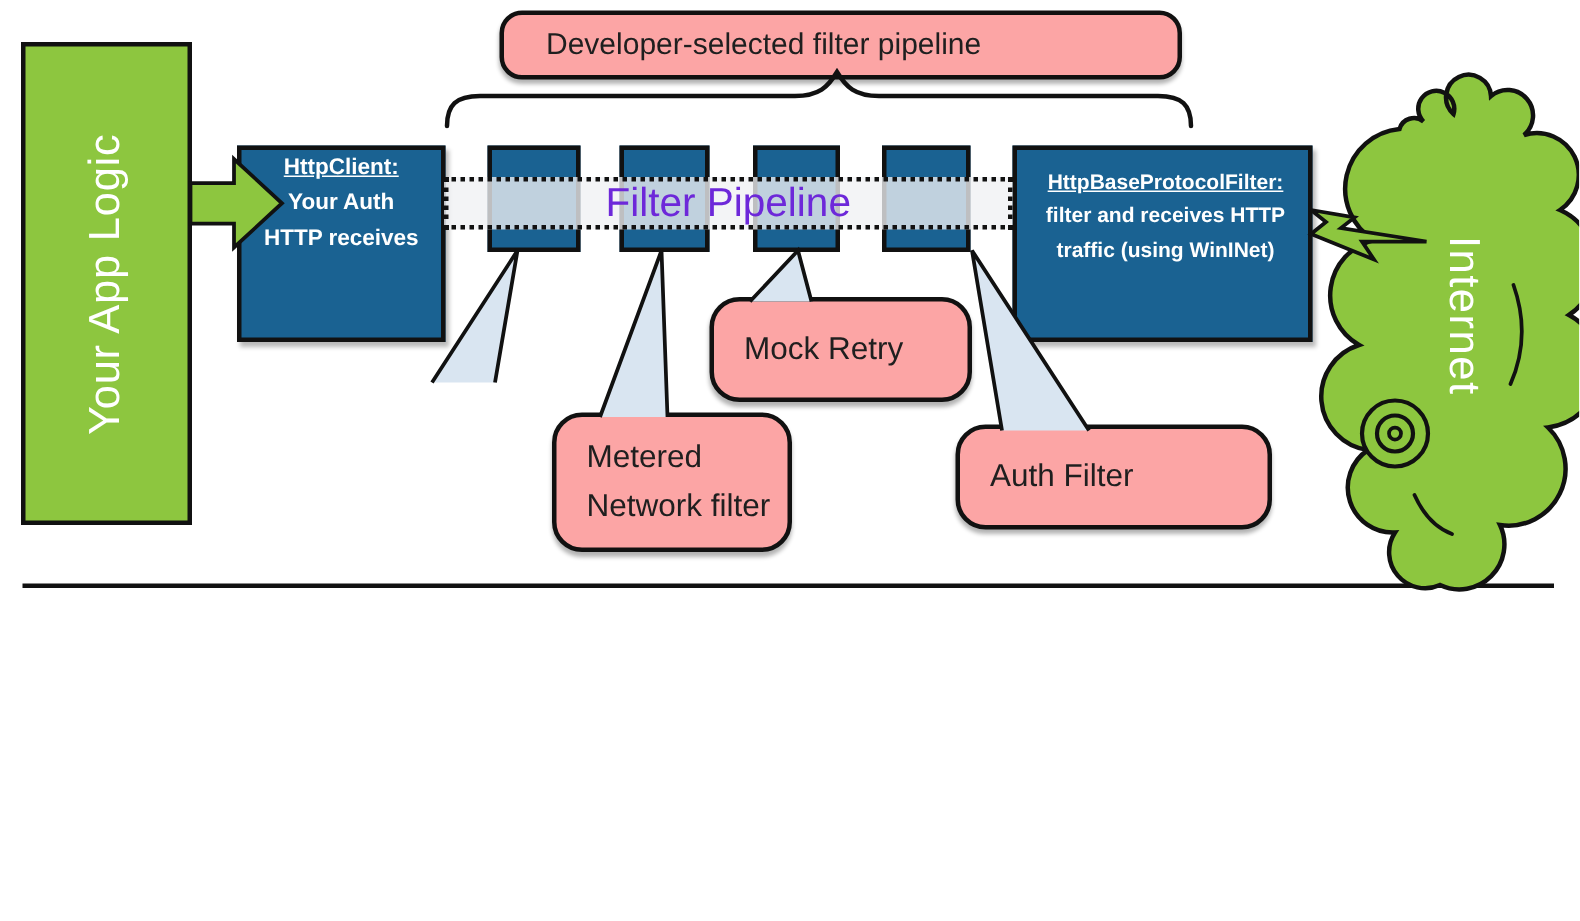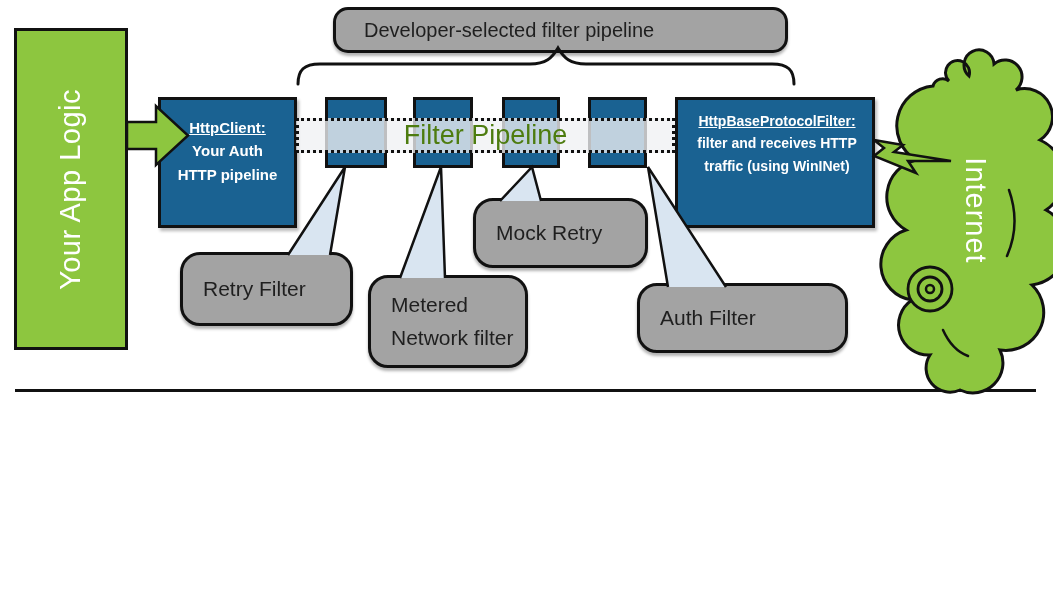--- a/index.html
+++ b/index.html
@@ -22,21 +22,21 @@
     font-size:29px;letter-spacing:.5px;
   }
 
   
   .blue-box{
     background:#1A6292;border:3px solid #111;color:#fff;z-index:1;
     box-shadow:2px 3px 3px rgba(0,0,0,0.28);
   }
   .httpclient{
     left:158px;top:97px;width:139px;height:131px;
-    text-align:center;padding-top:16px;font-size:15px;font-weight:bold;line-height:1.55;
+    text-align:center;padding-top:0;font-size:15px;font-weight:bold;line-height:1.55;
   }
   .httpbase{
     left:675px;top:97px;width:200px;height:131px;
     text-align:center;padding:10px 8px 0 12px;font-size:14px;font-weight:bold;line-height:1.6;
   }
   .class-title{text-decoration:underline;}
 
   
   .fsq{top:97px;height:71px;background:#1A6292;border:3px solid #111;z-index:1;}
   .fsq1{left:325px;width:62px;}
@@ -45,25 +45,25 @@
   .fsq4{left:588px;width:59px;}
 
   
   .band{
     left:296px;top:118px;width:379px;height:35px;
     background:rgba(240,241,243,0.78);
     border-top:3px dotted #111;border-bottom:3px dotted #111;
     border-left:3px dotted #111;border-right:3px dotted #111;
     z-index:3;display:flex;align-items:center;justify-content:center;
   }
-  .band-label{font-size:27px;color:#4d7c0f;white-space:nowrap;}
+  .band-label{font-size:27px;color:#6d28d9;white-space:nowrap;}
 
   
   .callout{
-    background:#a3a3a3;border:3px solid #111;border-radius:18px;color:#1f1f1f;
+    background:#fca5a5;border:3px solid #111;border-radius:18px;color:#1f1f1f;
     display:flex;align-items:center;z-index:2;
     box-shadow:0 3px 3px rgba(0,0,0,0.3);
   }
   .top-callout{
     left:333px;top:7px;width:455px;height:46px;border-radius:15px;
     font-size:20px;padding-left:28px;z-index:1;
   }
   .bub{font-size:21px;padding-left:20px;border-radius:20px;}
   .bub-retry{left:180px;top:252px;width:173px;height:74px;}
   .bub-metered{left:368px;top:275px;width:160px;height:93px;line-height:1.55;}
@@ -91,21 +91,21 @@
 
 <div id="stage">
 
   <div class="abs app-box">
     <span class="vlabel">Your App Logic</span>
   </div>
 
   <div class="abs blue-box httpclient">
     <span class="class-title">HttpClient:</span><br>
     <span>Your Auth</span><br>
-    <span>HTTP pipeline</span>
+    <span>HTTP receives</span>
   </div>
 
   <div class="abs fsq fsq1"></div>
   <div class="abs fsq fsq2"></div>
   <div class="abs fsq fsq3"></div>
   <div class="abs fsq fsq4"></div>
 
   <div class="abs band">
     <span class="band-label">Filter Pipeline</span>
   </div>
@@ -113,23 +113,20 @@
   <div class="abs blue-box httpbase">
     <span class="class-title">HttpBaseProtocolFilter:</span><br>
     <span>filter and receives HTTP</span><br>
     <span>traffic (using WinINet)</span>
   </div>
 
   <div class="abs callout top-callout">
     <span>Developer-selected filter pipeline</span>
   </div>
 
-  <div class="abs callout bub bub-retry">
-    <span>Retry Filter</span>
-  </div>
   <div class="abs callout bub bub-metered">
     <span class="pre">Metered
 Network filter</span>
   </div>
   <div class="abs callout bub bub-mock">
     <span>Mock Retry</span>
   </div>
   <div class="abs callout bub bub-auth">
     <span>Auth Filter</span>
   </div>

